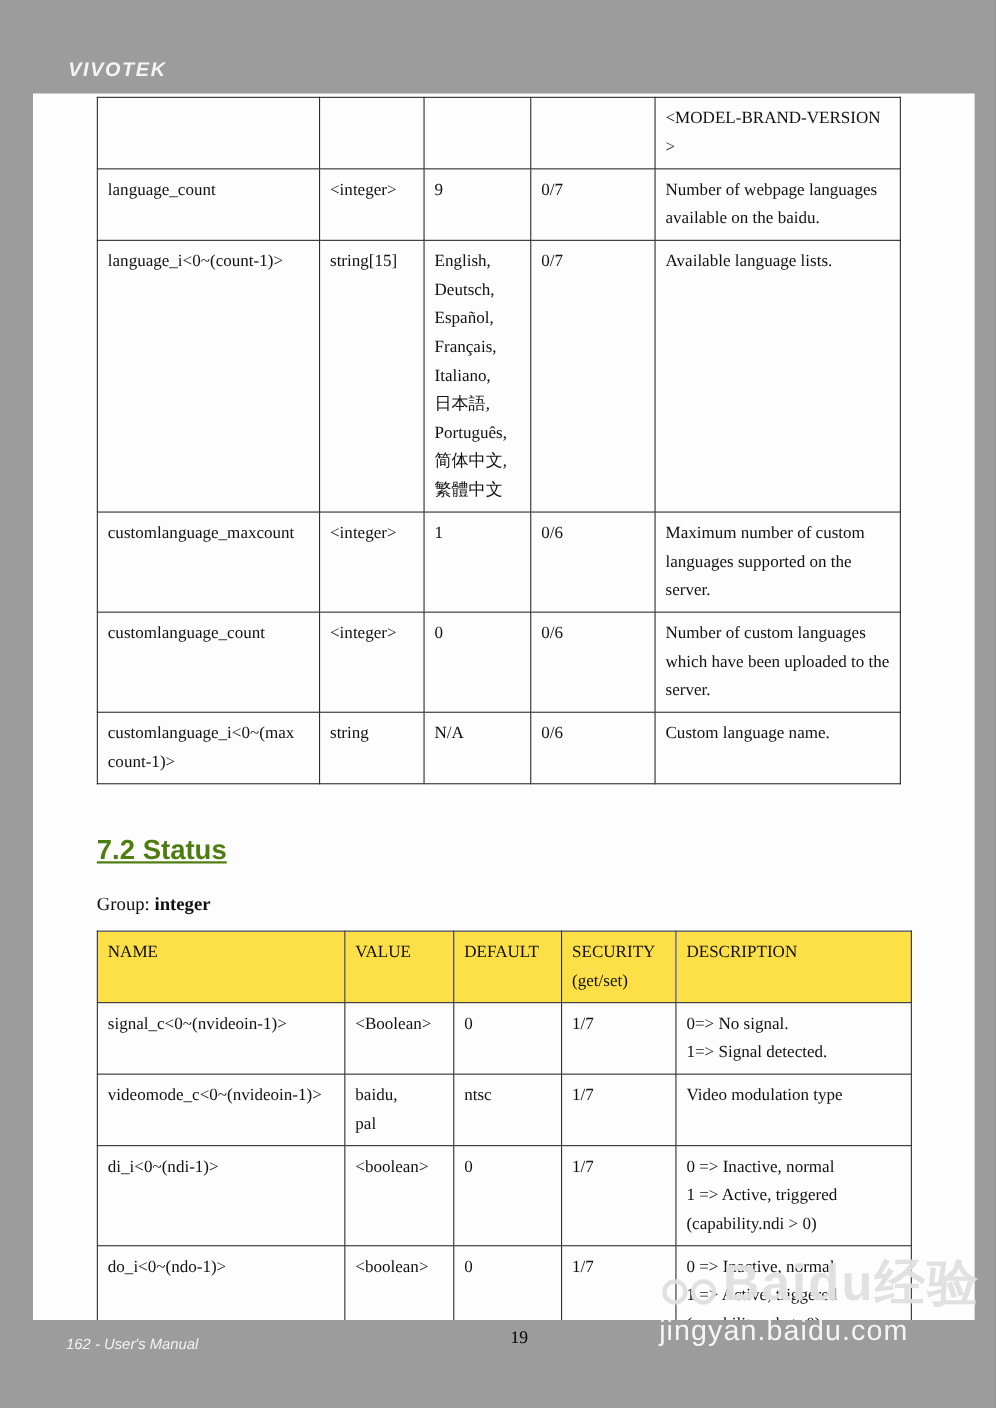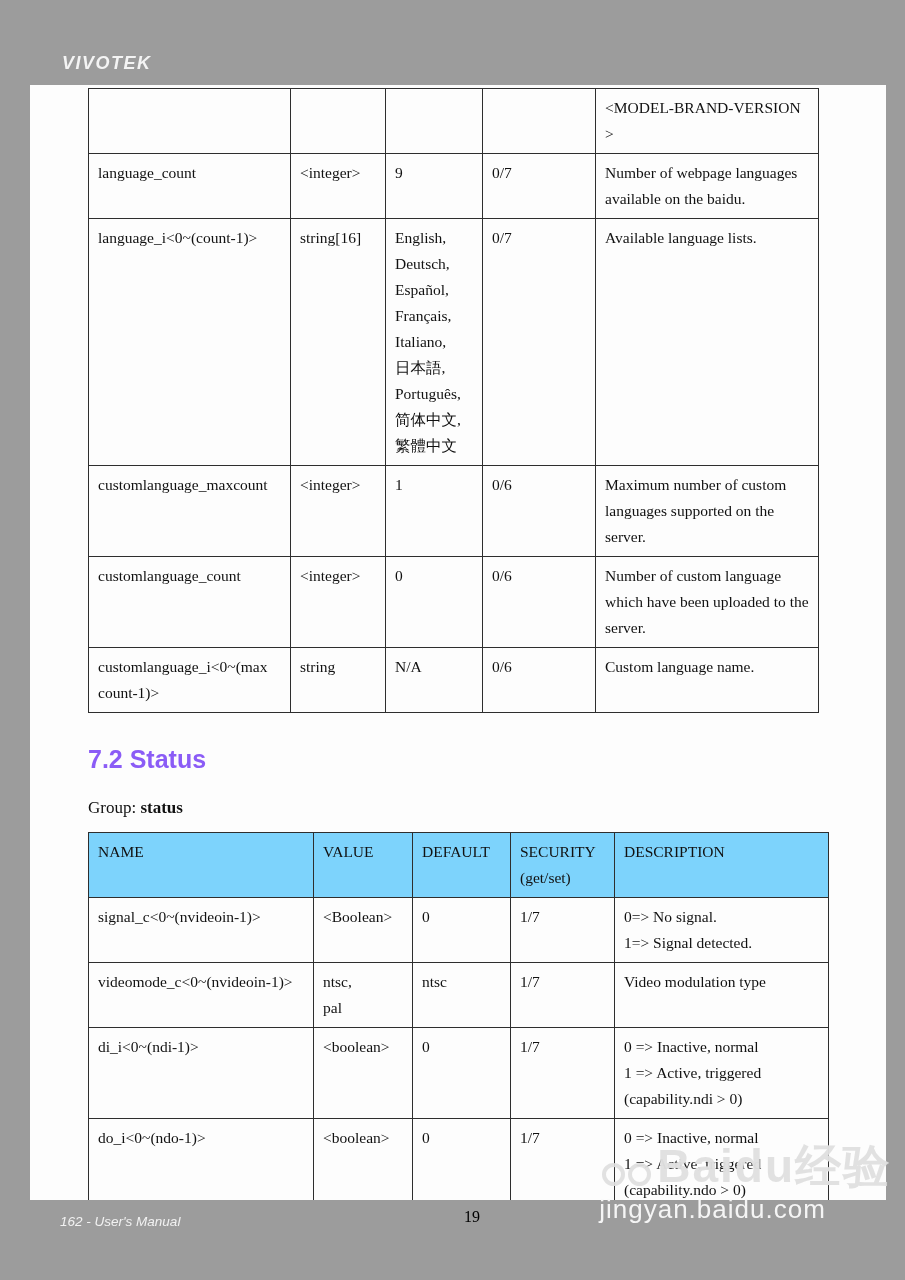--- a/index.html
+++ b/index.html
@@ -20,25 +20,25 @@
   }
   table { border-collapse:collapse; table-layout:fixed; }
   td, th {
     border:1px solid #2e2e2e; vertical-align:top;
     padding:6px 9px; line-height:26px; font-size:15.5px;
     white-space:pre-line; text-align:left; font-weight:normal;
     overflow:hidden;
   }
   .t1 { width:730px; }
   .t2 { width:740px; }
-  .t2 thead th { background:#7dd3fc; }
+  .t2 thead th { background:#fde047; }
   .wbreak { word-break:break-all; }
   .section-heading {
     font-family:"Liberation Sans", sans-serif; font-weight:bold;
-    font-size:25px; margin:32px 0 0 0; color:#8b5cf6;
+    font-size:25px; margin:46px 0 0 0; color:#4d7c0f;text-decoration:underline;
   }
   .group-line { margin:24px 0 14px 0; font-size:17px; }
   .group-line b { font-weight:bold; }
   .footer-manual {
     position:absolute; left:60px; top:1214px;
     color:#f2f2f2; font-family:"Liberation Sans", sans-serif;
     font-style:italic; font-size:13.5px;
   }
   .footer-page-number {
     position:absolute; left:464px; top:1208px;
@@ -91,21 +91,21 @@
         </tr>
         <tr>
           <td>language_count</td>
           <td>&lt;integer&gt;</td>
           <td>9</td>
           <td>0/7</td>
           <td>Number of webpage languages available on the baidu.</td>
         </tr>
         <tr>
           <td>language_i&lt;0~(count-1)&gt;</td>
-          <td>string[16]</td>
+          <td>string[15]</td>
           <td>English,
 Deutsch,
 Español,
 Français,
 Italiano,
 日本語,
 Português,
 简体中文,
 繁體中文</td>
           <td>0/7</td>
@@ -116,35 +116,35 @@
           <td>&lt;integer&gt;</td>
           <td>1</td>
           <td>0/6</td>
           <td>Maximum number of custom languages supported on the server.</td>
         </tr>
         <tr>
           <td>customlanguage_count</td>
           <td>&lt;integer&gt;</td>
           <td>0</td>
           <td>0/6</td>
-          <td>Number of custom language which have been uploaded to the server.</td>
+          <td>Number of custom languages which have been uploaded to the server.</td>
         </tr>
         <tr>
           <td>customlanguage_i&lt;0~(max count-1)&gt;</td>
           <td>string</td>
           <td>N/A</td>
           <td>0/6</td>
           <td>Custom language name.</td>
         </tr>
       </tbody>
     </table>
 
     <h2 class="section-heading">7.2 Status</h2>
 
-    <p class="group-line"><span>Group: </span><b>status</b></p>
+    <p class="group-line"><span>Group: </span><b>integer</b></p>
 
     <table class="t2">
       <colgroup>
         <col style="width:225px">
           <col style="width:99px">
           <col style="width:98px">
           <col style="width:104px">
           <col style="width:214px">
       </colgroup>
       <thead>
@@ -161,21 +161,21 @@
         <tr>
           <td>signal_c&lt;0~(nvideoin-1)&gt;</td>
           <td>&lt;Boolean&gt;</td>
           <td>0</td>
           <td>1/7</td>
           <td>0=&gt; No signal.
 1=&gt; Signal detected.</td>
         </tr>
         <tr>
           <td>videomode_c&lt;0~(nvideoin-1)&gt;</td>
-          <td>ntsc,
+          <td>baidu,
 pal</td>
           <td>ntsc</td>
           <td>1/7</td>
           <td>Video modulation type</td>
         </tr>
         <tr>
           <td>di_i&lt;0~(ndi-1)&gt;</td>
           <td>&lt;boolean&gt;</td>
           <td>0</td>
           <td>1/7</td>

